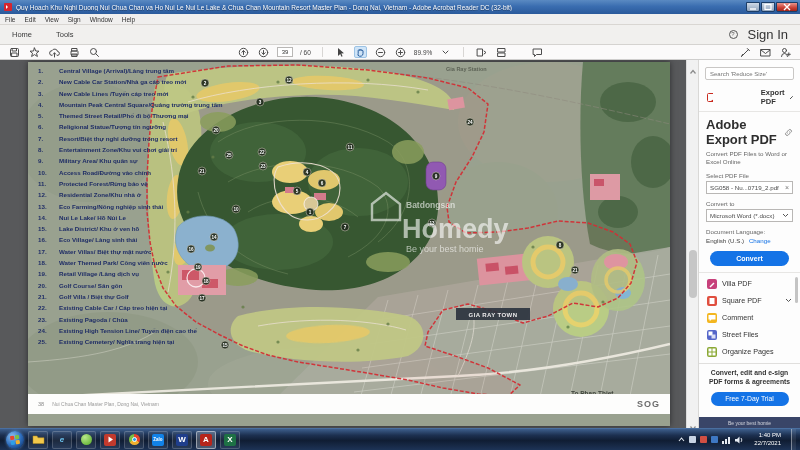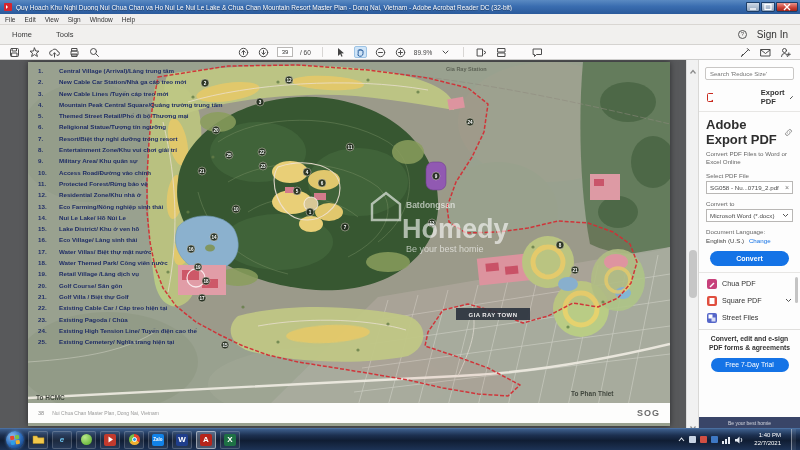--- a/index.html
+++ b/index.html
@@ -20,21 +20,21 @@
   .menubar { height:11px; background:#f0efee; border-bottom:1px solid #d9d6d2; display:flex; align-items:center; gap:9px; padding-left:5px; }
   .menubar span { font-size:6.5px; color:#333; }
 
   
   .tabbar { height:20px; background:#f1f0ee; display:flex; align-items:flex-end; border-bottom:1px solid #d5d3d0; }
   .tab { font-size:7.5px; color:#3a3a3a; padding:0 12px; height:20px; display:flex; align-items:center;margin-top:34px; }
   .tab.doc { background:#fcfbfa; border:1px solid #cfcdcb; border-bottom:none; height:17px; margin-left:26px; gap:6px; border-radius:2px 2px 0 0; }
   .tab .closex { color:#777; font-size:7px; }
   .tabbar-right { margin-left:auto; display:flex; align-items:center; gap:10px; padding-right:12px; height:20px; }
   .help-circ { width:9px; height:9px; border:1px solid #555; border-radius:50%; font-size:6px; color:#555; display:flex; align-items:center; justify-content:center; }
-  .signin { font-size:10px; color:#333; }
+  .signin { font-size:13px; color:#333; }
 
   
   .toolbar { height:15px; background:#fbfafa; border-bottom:1px solid #cfcecd; display:flex; align-items:center; padding:0 8px; }
   .tgroup { display:flex; align-items:center; gap:7px; }
   .ticon { display:flex; align-items:center; justify-content:center; width:13px; height:12px; border-radius:2px; }
   .ticon svg { stroke:#4c4c4c; fill:none; stroke-width:1; stroke-linecap:round; stroke-linejoin:round; }
   .ticon.sel { background:#cfe4f7; border:1px solid #9cc3e5; }
   .tsep { width:1px; height:10px; background:#d8d6d4; margin:0 4px; }
   .pagebox { width:16px; height:10px; border:1px solid #b9b7b5; background:#fff; font-size:6px; color:#333; display:flex; align-items:center; justify-content:center; }
   .ttext { font-size:6.5px; color:#444; }
@@ -46,21 +46,21 @@
   .docarea { width:686px; background:#58595b; position:relative; overflow:hidden; }
   .page { position:absolute; left:28px; top:2px; width:642px; height:364px; background:#99a18f; box-shadow:0 0 6px rgba(0,0,0,.5); }
   .map-svg { display:block; width:642px; height:344px; }
 
   
   .legend { position:absolute; left:10px; top:3px; width:215px; }
   .lrow { display:flex; line-height:11.3px; }
   .lnum { width:21px; font-size:6.2px; font-weight:bold; color:#1f2d66; }
   .ltxt { flex:1; font-size:6.2px; font-weight:bold; color:#1f2d66; white-space:nowrap; }
 
-  .pagefooter { position:absolute; left:0; bottom:3px; width:642px; height:20px; background:#fdfdfc; display:flex; align-items:center; padding:0 10px; }
+  .pagefooter { position:absolute; left:0; bottom:12px; width:642px; height:20px; background:#fdfdfc; display:flex; align-items:center; padding:0 10px; }
   .pf-no { font-size:5.5px; color:#888; margin-right:8px; }
   .pf-title { font-size:5px; color:#999; flex:1; }
   .pf-logo { font-size:9px; font-weight:bold; letter-spacing:1px; color:#6b6b6b; }
 
   
   .vscroll { width:12px; background:#f1f1f1; border-left:1px solid #dcdcdc; position:relative; }
   .vs-arrow { position:absolute; left:2px; width:8px; height:8px; }
   .vs-arrow.up { top:2px; }
   .vs-arrow.down { bottom:2px; }
   .vs-arrow svg { stroke:#8a8a8a; fill:none; stroke-width:1.2; }
@@ -689,37 +689,52 @@
           <span>English (U.S.)</span>
           <span class="chg">Change</span>
         </div>
         <div class="convert-btn">Convert</div>
       </div>
       <div class="tools">
         <div class="trow">
           <span class="picon" style="background:#c7417b;"><svg width="10" height="10">
                 <path d="M2.5,7.5 L6.5,3.5 L7.5,4.5 L3.5,8.5 Z" fill="#fff"></path>
               </svg></span>
-          <span class="tlabel">Chua PDF</span>
+          <span class="tlabel">Villa PDF</span>
         </div>
         <div class="trow">
           <span class="picon" style="background:#e04f3f;"><svg width="10" height="10">
                 <rect x="2.5" y="2" width="5" height="6" fill="#fff"></rect>
               </svg></span>
           <span class="tlabel">Square PDF</span>
           <svg width="7" height="5">
               <path d="M1,1 L3.5,3.5 L6,1" stroke="#555" fill="none" stroke-width="1"></path>
             </svg>
         </div>
         <div class="trow">
+          <span class="picon" style="background:#f3b61f;"><svg width="10" height="10">
+                <path d="M1.5,2 h7 v4.5 h-4 l-1.8,1.8 v-1.8 h-1.2 Z" fill="#fff"></path>
+              </svg></span>
+          <span class="tlabel">Comment</span>
+        </div>
+        <div class="trow">
           <span class="picon" style="background:#5566c9;"><svg width="10" height="10">
                 <rect x="1.5" y="1.5" width="4" height="4" fill="#fff"></rect>
                 <rect x="4.5" y="4.5" width="4" height="4" fill="#d9def5"></rect>
               </svg></span>
           <span class="tlabel">Street Files</span>
+        </div>
+        <div class="trow">
+          <span class="picon" style="background:#8ba835;"><svg width="10" height="10">
+                <rect x="1.5" y="1.5" width="3" height="3" fill="#fff"></rect>
+                <rect x="5.5" y="1.5" width="3" height="3" fill="#fff"></rect>
+                <rect x="1.5" y="5.5" width="3" height="3" fill="#fff"></rect>
+                <rect x="5.5" y="5.5" width="3" height="3" fill="#fff"></rect>
+              </svg></span>
+          <span class="tlabel">Organize Pages</span>
         </div>
         <div class="pscroll"></div>
       </div>
       <div class="promo">Convert, edit and e-sign PDF forms &amp; agreements</div>
       <div class="trial-btn">Free 7-Day Trial</div>
       <div class="wm-strip">
         <span>Be your best homie</span>
       </div>
     </div>
   </div>

